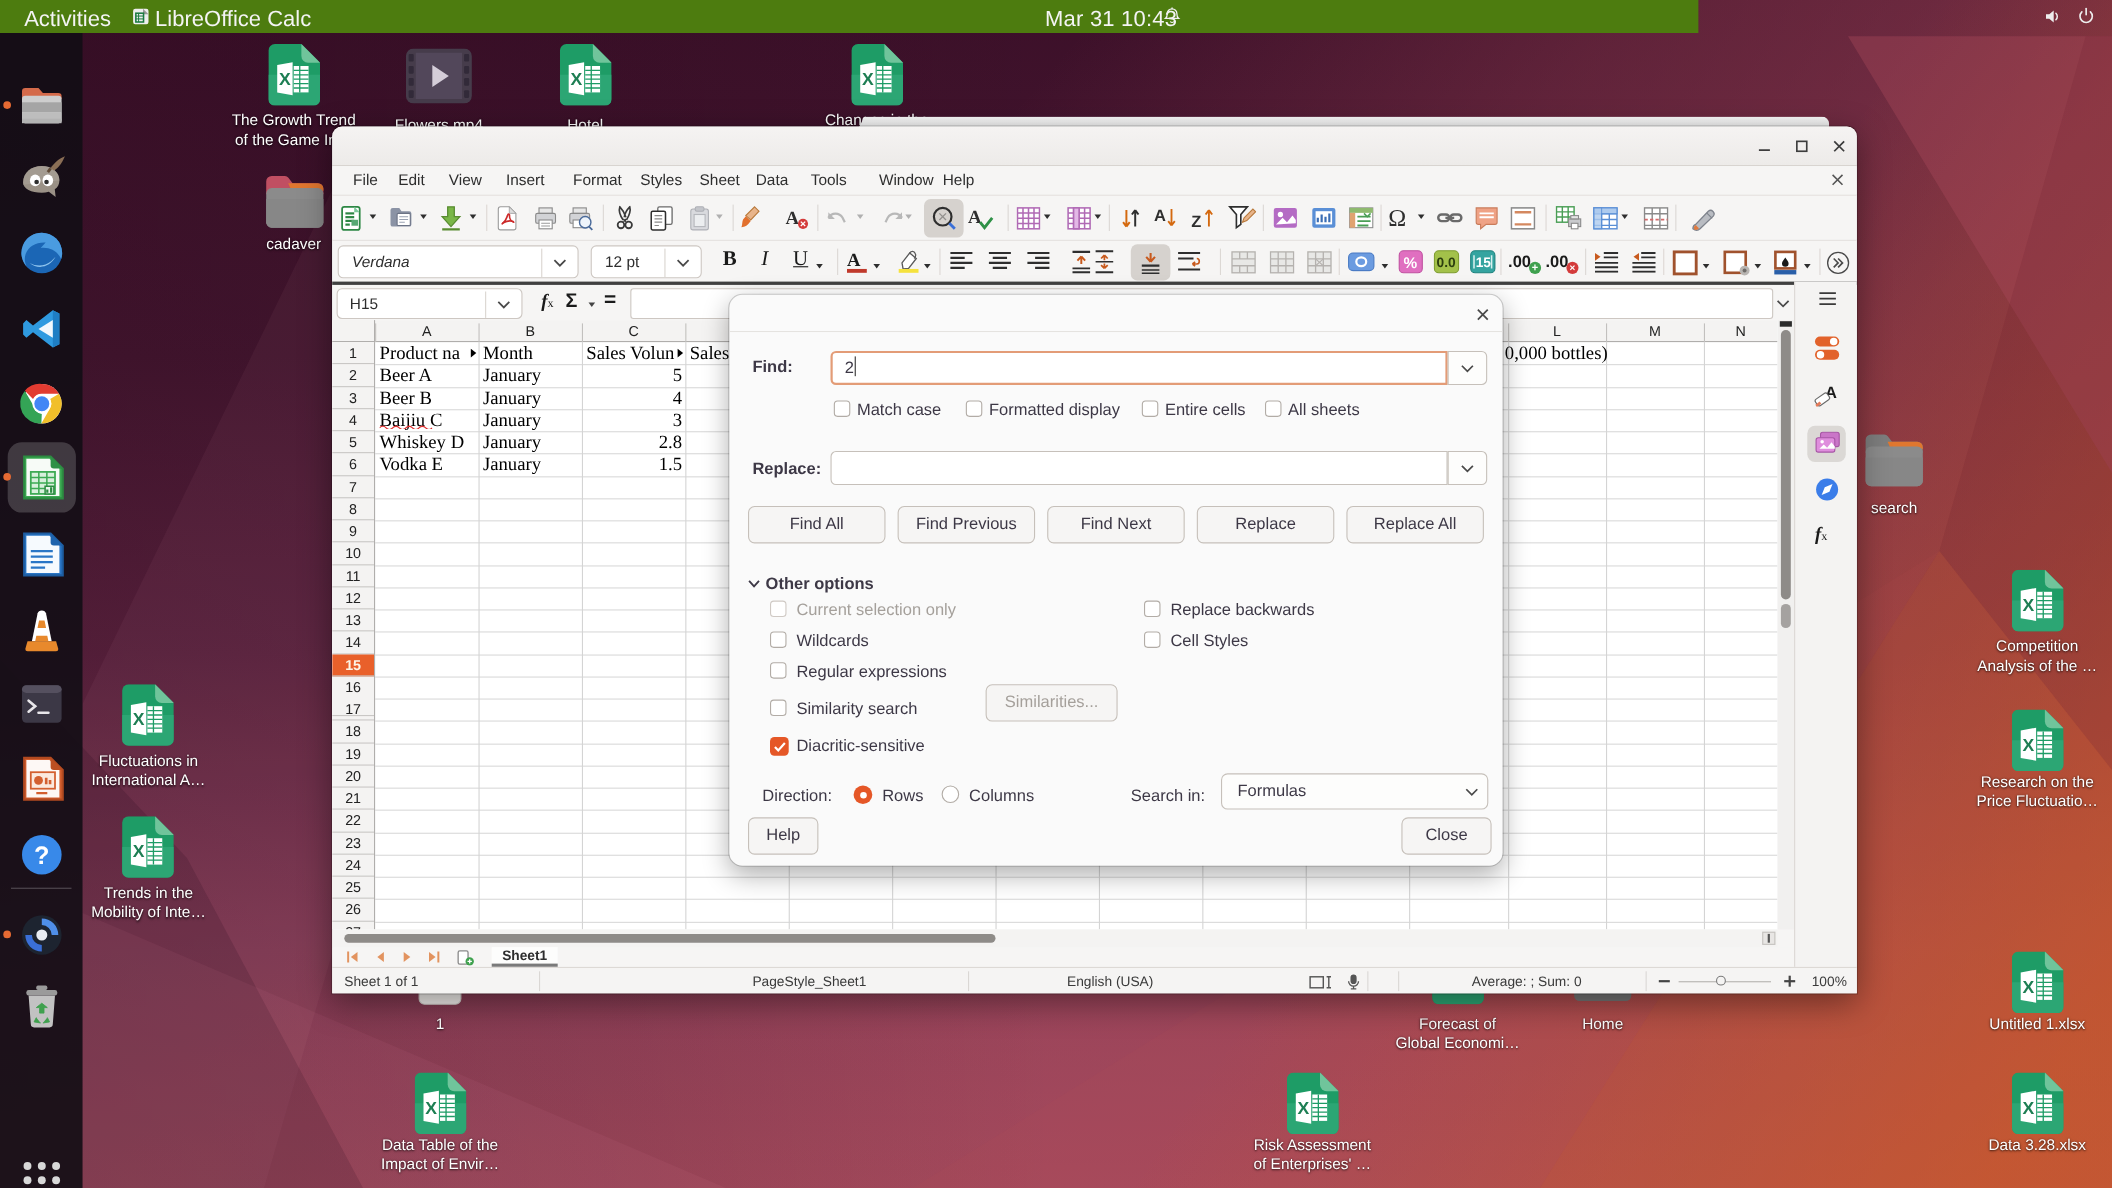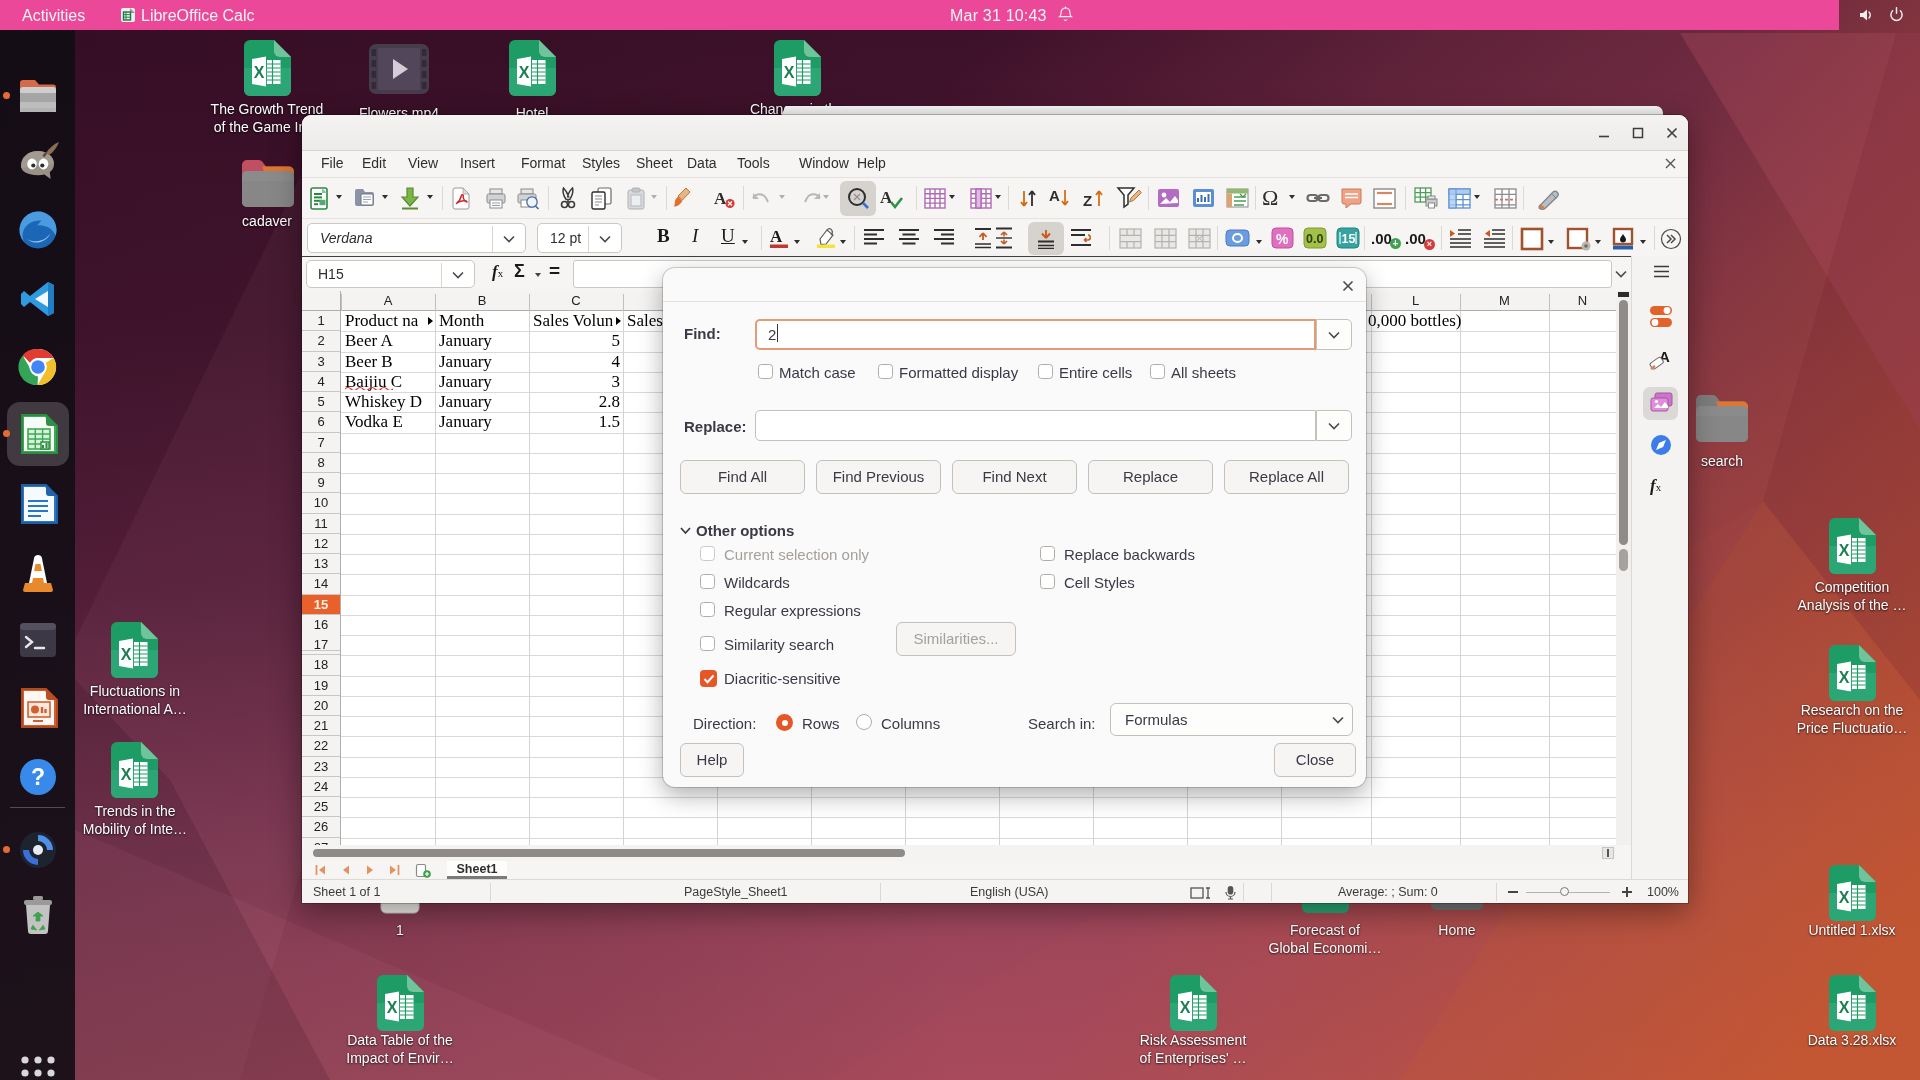--- a/index.html
+++ b/index.html
@@ -1,41 +1,41 @@
 <!DOCTYPE html>
 <html><head>
 <meta charset="utf-8">
 <style>
 * { margin:0; padding:0; box-sizing:border-box; }
 html,body { width:1920px; height:1080px; overflow:hidden; font-family:"Liberation Sans", sans-serif; }
 .abs { position:absolute; }
 #stage { position:relative; width:1920px; height:1080px; background:#5c1f3a; overflow:hidden; }
 
-#topbar { position:absolute; left:0; top:0; width:1839px; height:30px; background:#ec4899; z-index:60; color:#eee; font-size:16px; }
+#topbar { position:absolute; left:0; top:0; width:1544px; height:30px; background:#4d7c0f; z-index:60; color:#eee; font-size:20px; }
 #topbar .act { position:absolute; left:22px; top:7px; color:#f4f4f4; }
 #topbar .appname { position:absolute; left:141px; top:7px; color:#f4f4f4; }
 #topbar .clock { position:absolute; left:950px; top:7px; color:#f4f4f4; letter-spacing:0.2px; }
 
 #dock { position:absolute; left:0; top:30px; width:75px; height:1050px; background:rgba(17,14,20,0.88); z-index:55; }
 .dockitem { position:absolute; left:13px; width:50px; height:50px; }
 .dockdot { position:absolute; left:3px; width:7px; height:7px; border-radius:50%; background:#e66a33; }
 
 .dicon { position:absolute; z-index:2; text-align:center; }
 .dlabel { position:absolute; z-index:2; color:#fff; font-size:14px; text-align:center; text-shadow:0 1px 2px rgba(0,0,0,0.65), 0 0 2px rgba(0,0,0,0.4); line-height:18px; white-space:pre; }
 
 #ghostwin { position:absolute; left:770px; top:106px; width:893px; height:30px; background:linear-gradient(#fafafa,#ececec 9px,#f0f0f0 9px); border-radius:0 7px 0 0; clip-path:polygon(16px 0, 100% 0, 100% 100%, 0 100%); z-index:4; }
 #calcwin { position:absolute; left:302px; top:115px; width:1386px; height:788px; background:#f6f5f4; border-radius:9px 9px 0 0; box-shadow:0 8px 30px rgba(0,0,0,0.4), 0 0 0 1px rgba(0,0,0,0.22); z-index:10; }
 #titlebar { position:absolute; left:0; top:0; width:100%; height:36px; background:linear-gradient(#f5f3f2,#edebe9); border-bottom:1px solid #d8d4d0; border-radius:9px 9px 0 0; }
 #titlebar .title { position:absolute; width:100%; top:9px; text-align:center; font-weight:bold; font-size:14px; color:#403c3a; }
 .winbtn { position:absolute; top:8px; width:20px; height:20px; color:#3d3d3d; }
 #menubar { position:absolute; left:0; top:36px; width:100%; height:26px; background:#f6f5f4; font-size:14px; color:#2e2e2e; }
 #menubar span { position:absolute; top:4px; }
 #toolbar1 { position:absolute; left:0; top:62px; width:100%; height:41px; background:#f6f5f4; border-top:1px solid #e5e2df; }
 #toolbar2 { position:absolute; left:0; top:103px; width:100%; height:38px; background:#f6f5f4; border-top:1px solid #e5e2df;padding-left:18px; }
-#formulabar { position:absolute; left:0; top:141px; width:100%; height:35px; background:#f6f5f4; border-top:1px solid #404040; }
+#formulabar { position:absolute; left:0; top:141px; width:100%; height:35px; background:#f6f5f4; border-top:3px solid #404040; }
 .combo { position:absolute; background:#fff; border:1px solid #cdc7c2; border-radius:5px; font-size:14px; color:#2e2e2e; }
 .sep { position:absolute; width:1px; height:24px; background:#dcd8d4; }
 .dar { position:absolute; width:0; height:0; border:3.5px solid transparent; border-top:4.5px solid #2e2e2e; }
 
 #sheet { position:absolute; left:0; top:176px; width:1314px; height:554px; background:#fff; overflow:hidden; }
 .gline-v { position:absolute; top:20px; width:1px; background:#d4d4d4; }
 .gline-h { position:absolute; left:39px; height:1px; background:#d9d9d9; }
 .cell { position:absolute; font-family:"Liberation Serif", serif; font-size:17px; color:#000; white-space:pre; }
 
 #vscroll { position:absolute; left:1314px; top:176px; width:15px; height:554px; background:#f1f0ef; }
@@ -655,21 +655,21 @@
         </svg>
     </div>
     <div id="toolbar2">
       <div class="combo" style="left:5px;top:4px;width:219px;height:30px">
           <span style="position:absolute;left:12px;top:6px;font-style:italic">Verdana</span>
           <span style="position:absolute;right:32px;top:2px;height:26px;width:1px;background:#dad5d0"></span>
           <svg style="position:absolute;right:9px;top:10px" width="14" height="10" viewBox="0 0 14 10">
             <path d="M2 2.5 l5 5 5-5" fill="none" stroke="#4a4a4a" stroke-width="1.6"></path>
           </svg>
         </div>
-      <div class="combo" style="left:235px;top:4px;width:85px;height:30px">
+      <div class="combo" style="left:235px;top:4px;width:101px;height:30px">
           <span style="position:absolute;left:12px;top:6px">12 pt</span>
           <span style="position:absolute;right:32px;top:2px;height:26px;width:1px;background:#dad5d0"></span>
           <svg style="position:absolute;right:9px;top:10px" width="14" height="10" viewBox="0 0 14 10">
             <path d="M2 2.5 l5 5 5-5" fill="none" stroke="#4a4a4a" stroke-width="1.6"></path>
           </svg>
         </div>
       <div class="abs" style="left:355px;top:6px;font-family:'Liberation Serif';font-size:19px;font-weight:bold;color:#1a1a1a">B</div>
       <div class="abs" style="left:390px;top:6px;font-family:'Liberation Serif';font-size:19px;font-style:italic;color:#1a1a1a">I</div>
       <div class="abs" style="left:419px;top:6px;font-family:'Liberation Serif';font-size:19px;text-decoration:underline;color:#1a1a1a">U</div>
       <div class="dar" style="left:440px;top:21px"></div>

